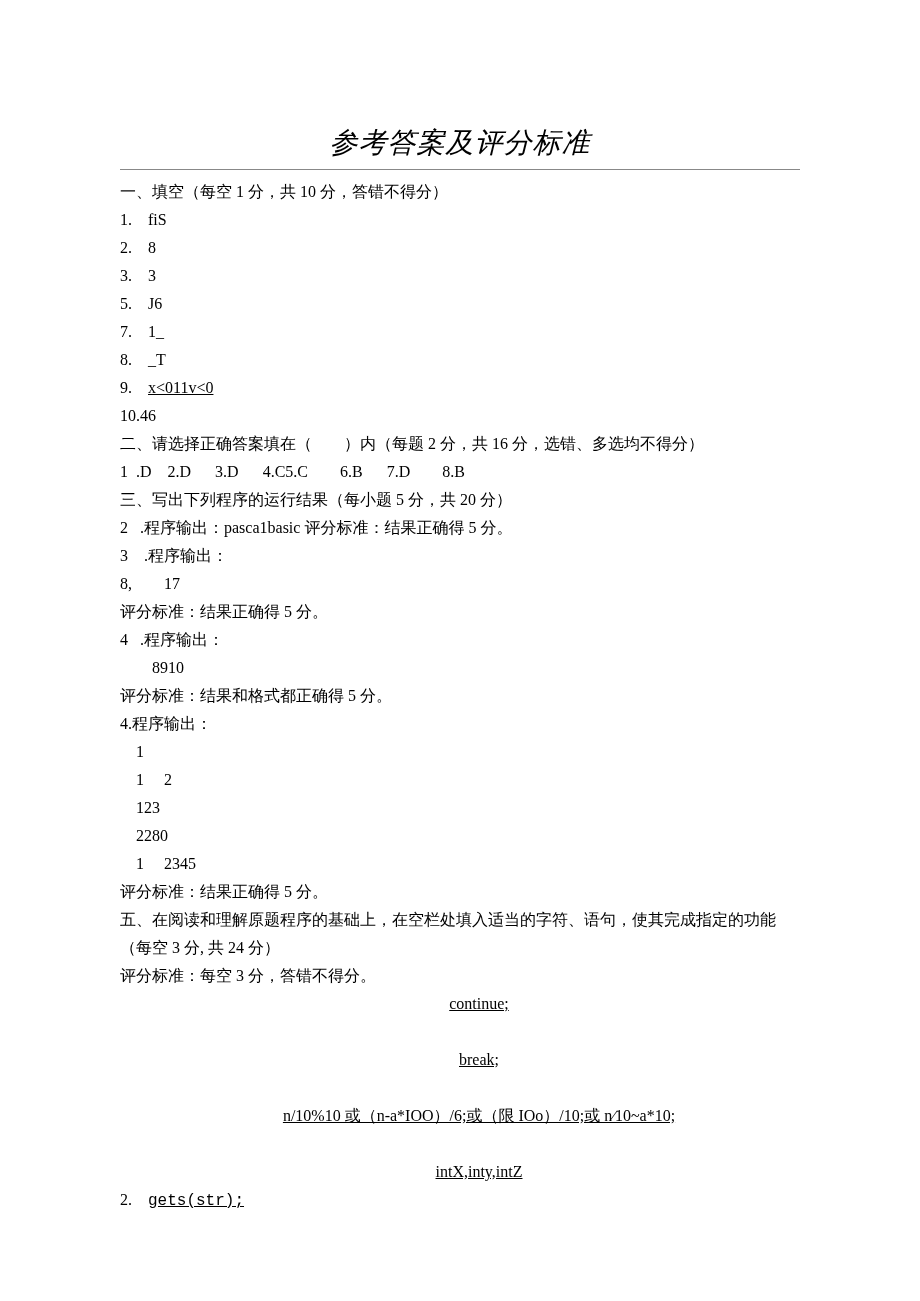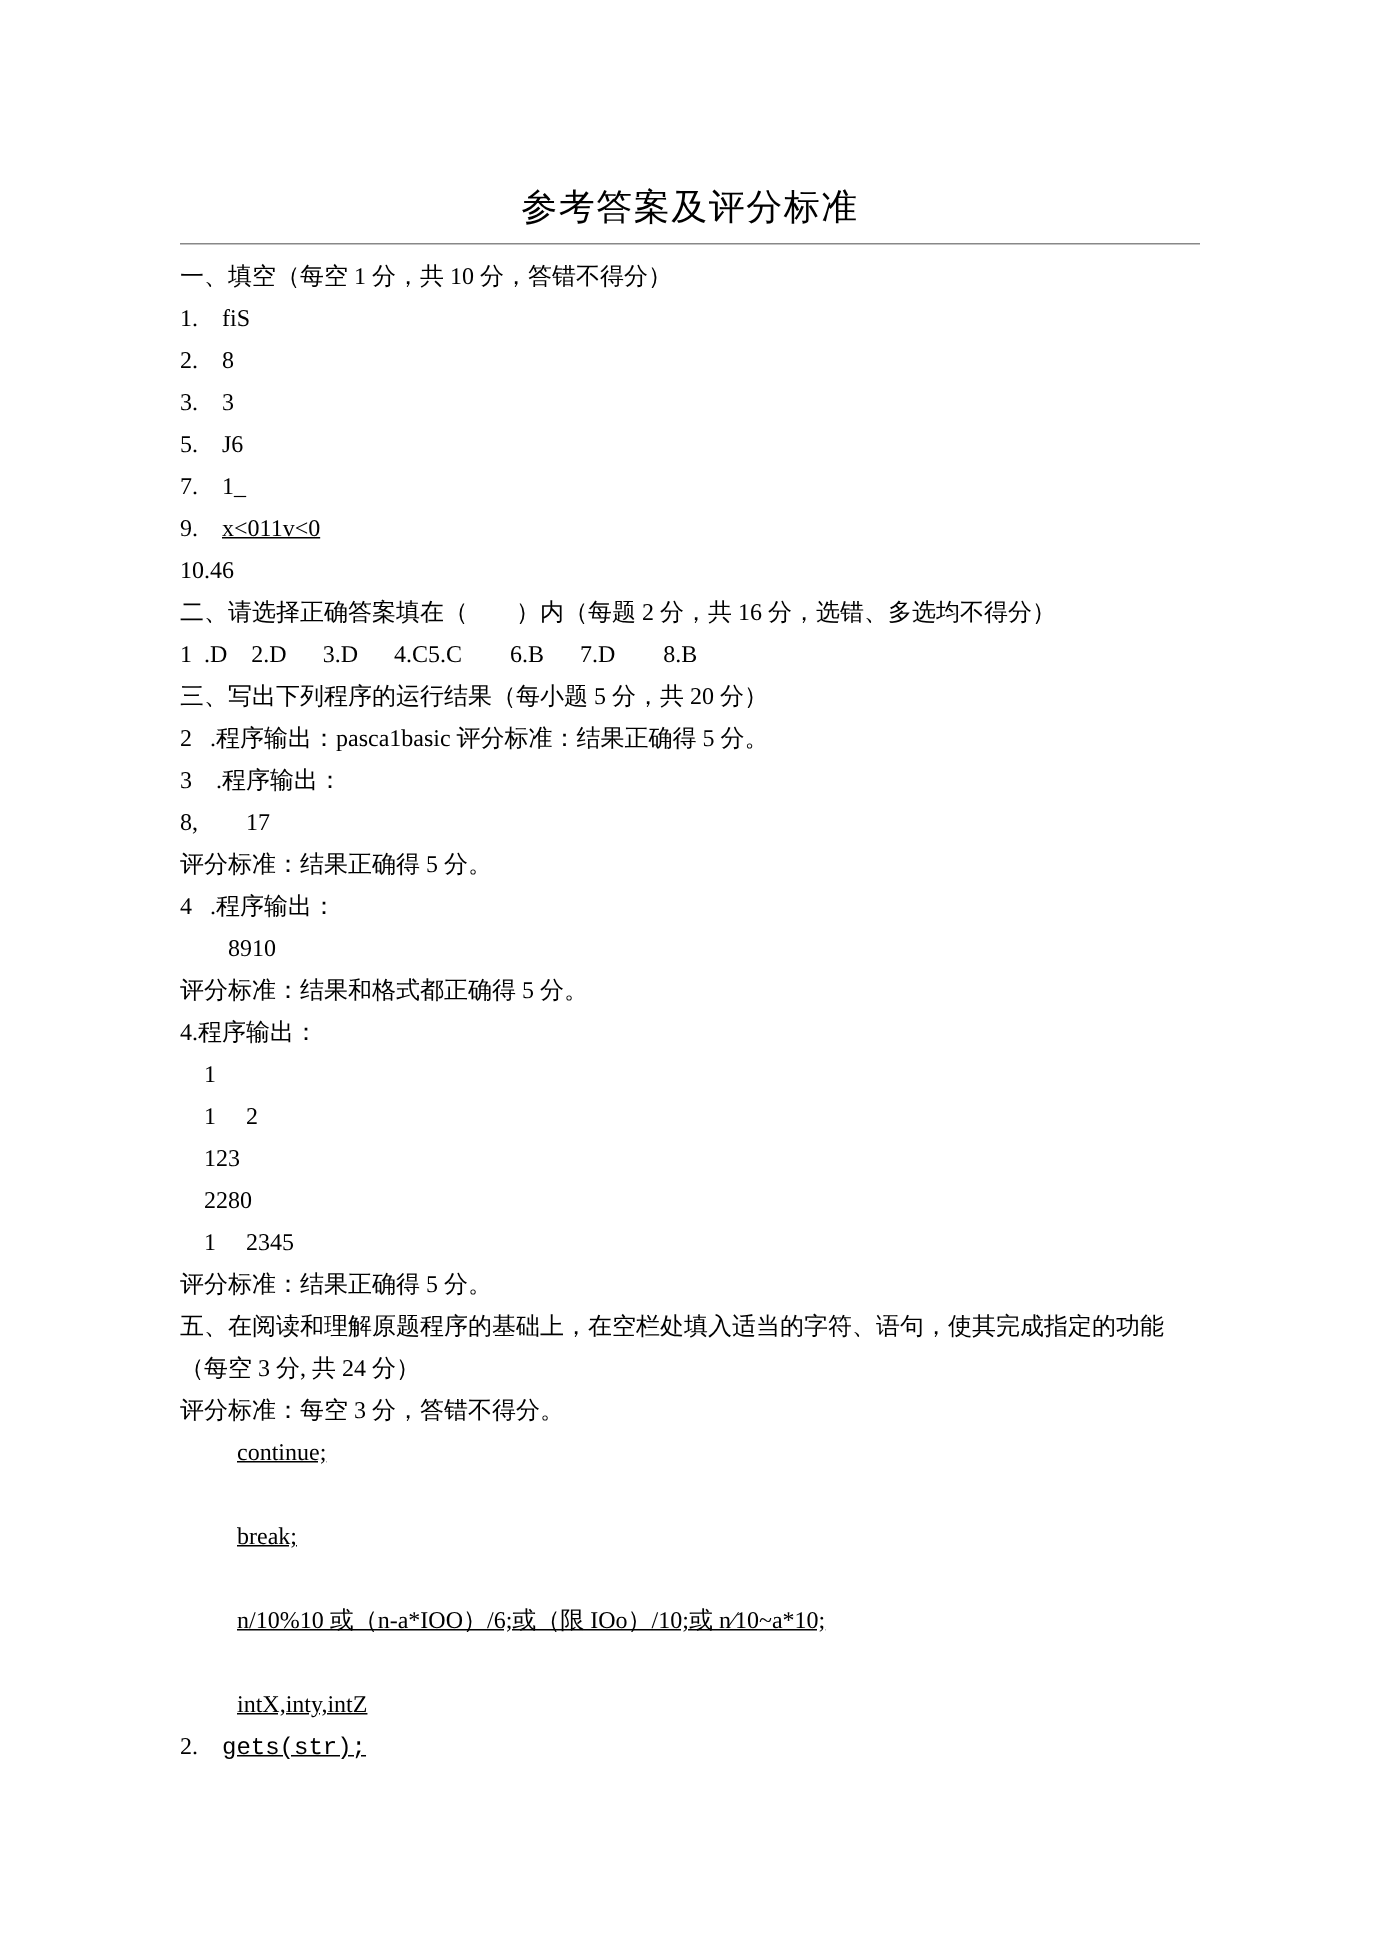--- a/index.html
+++ b/index.html
@@ -10,52 +10,54 @@
     font-size: 16px;
     color: #000;
     width: 920px;
     line-height: 1.75;
   }
   .page {
     padding: 118px 120px 40px 120px;
   }
   .title {
     text-align: center;
-    font-size: 24px;
+    font-size: 28px;
     margin-bottom: 2px;
     letter-spacing: 1px;
+    font-style: italic;
   }
   .hr {
     border: none;
     border-top: 1px solid #888;
     margin: 0 0 8px 0;
   }
   .line {
     white-space: pre;
   }
   .underline {
     text-decoration: underline;
   }
   .indent1 { padding-left: 24px; }
-  .indent2 { padding-left: 38px; }
+  .indent2 { padding-left: 38px; text-align: center; }
   .mono { font-family: "Courier New", monospace; text-decoration: underline; }
 </style>
 </head>
 <body>
 
 <div class="page">
   <div class="title">参考答案及评分标准</div>
   <hr class="hr">
 
   <div class="line">一、填空（每空 1 分，共 10 分，答错不得分）</div>
   <div class="line">1.    fiS</div>
   <div class="line">2.    8</div>
   <div class="line">3.    3</div>
   <div class="line">5.    J6</div>
   <div class="line">7.    1_</div>
+  <div class="line">8.    _T</div>
   <div class="line"><span>9.    </span><span class="underline">x&lt;011v&lt;0</span></div>
   <div class="line">10.46</div>
 
   <div class="line">二、请选择正确答案填在（        ）内（每题 2 分，共 16 分，选错、多选均不得分）</div>
   <div class="line">1  .D    2.D      3.D      4.C5.C        6.B      7.D        8.B</div>
 
   <div class="line">三、写出下列程序的运行结果（每小题 5 分，共 20 分）</div>
   <div class="line">2   .程序输出：pasca1basic 评分标准：结果正确得 5 分。</div>
   <div class="line">3    .程序输出：</div>
   <div class="line">8,        17</div>

